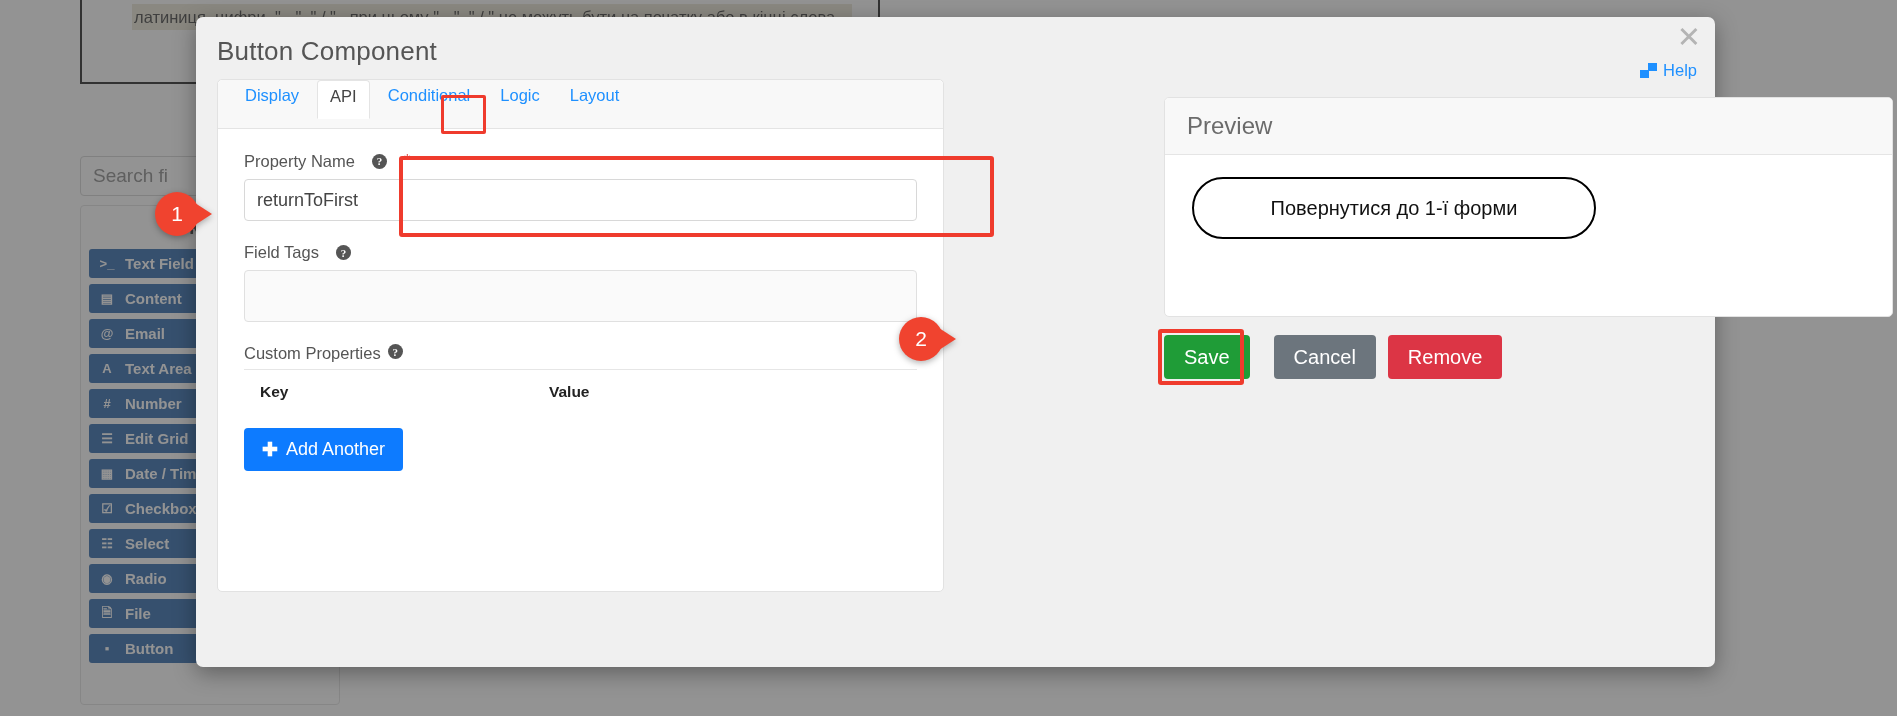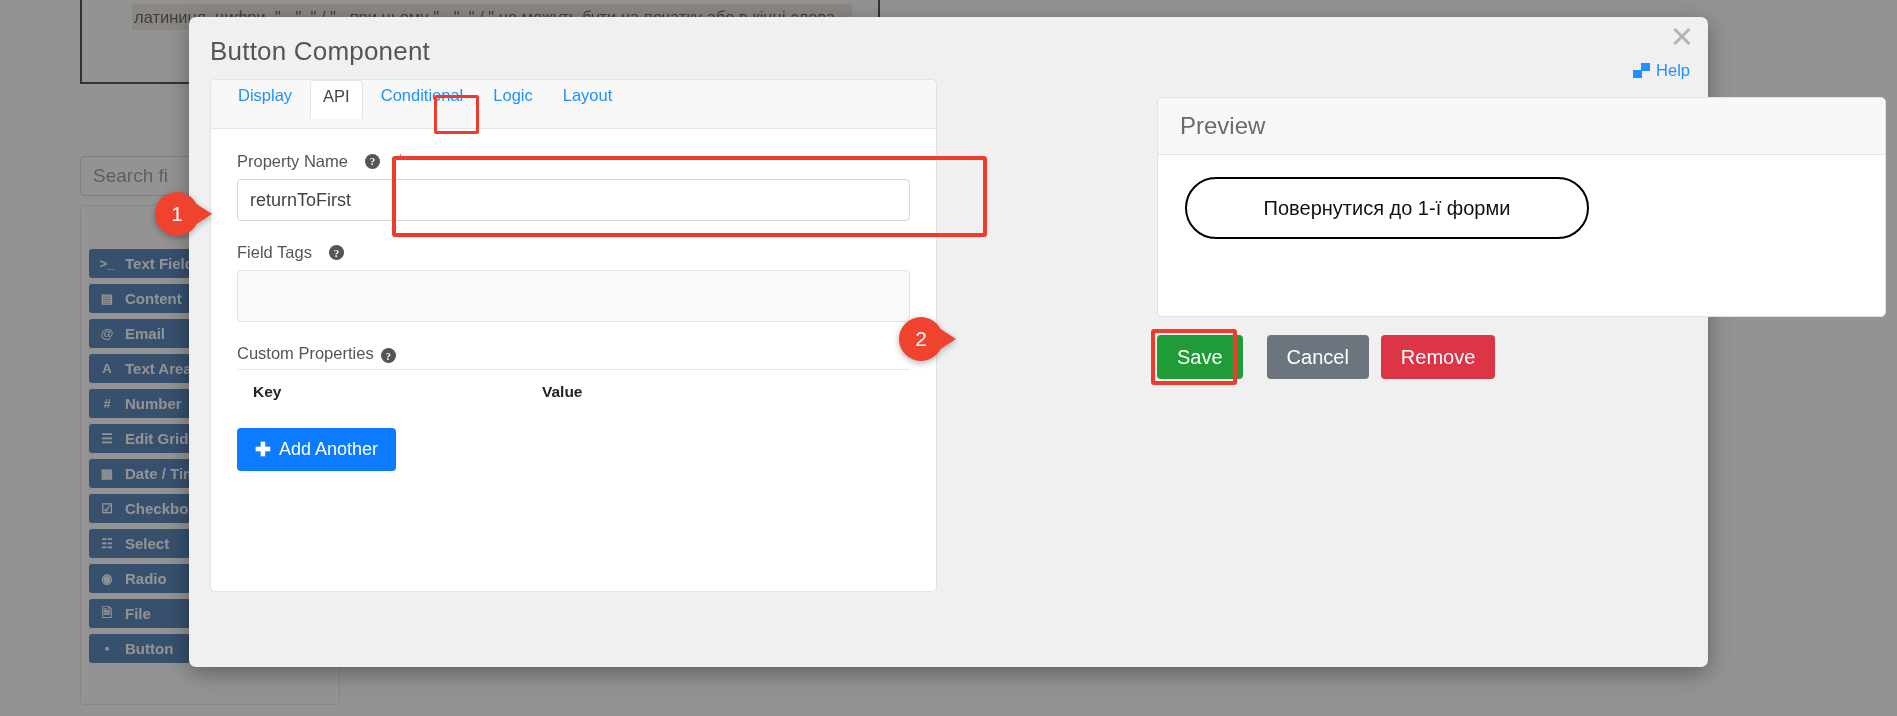--- a/index.html
+++ b/index.html
@@ -87,21 +87,21 @@
 
   
   #overlay {
     position: absolute; inset: 0;
     background: rgba(80,80,80,0.62);
   }
 
   
   #modal {
     position: absolute;
-    left: 189px; top: 17px;
+    left: 196px; top: 17px;
     width: 1519px; height: 650px;
     background: #f0f0f0;
     border-radius: 7px;
     box-shadow: 0 6px 22px rgba(0,0,0,0.35);
   }
   #modal-title {
     position: absolute;
     left: 21px; top: 19px;
     font-size: 26px;
     color: #555;
@@ -210,21 +210,21 @@
     position: absolute;
     left: 203px; top: 139px;
     width: 595px; height: 81px;
     border: 4px solid #ef3b2d;
     border-radius: 3px;
     pointer-events: none;
   }
 
   .cp-title {
     font-size: 16.5px; color: #555;
-    display: flex; align-items: flex-end; gap: 7px;
+    display: flex; align-items: flex-start; gap: 7px;
     margin-bottom: 6px;
   }
   .cp-table { width: 100%; border-collapse: collapse; }
   .cp-table th {
     text-align: left;
     font-size: 15.5px;
     color: #222;
     font-weight: bold;
     padding: 13px 0 13px 16px;
     border-top: 1px solid #e6e6e6;

